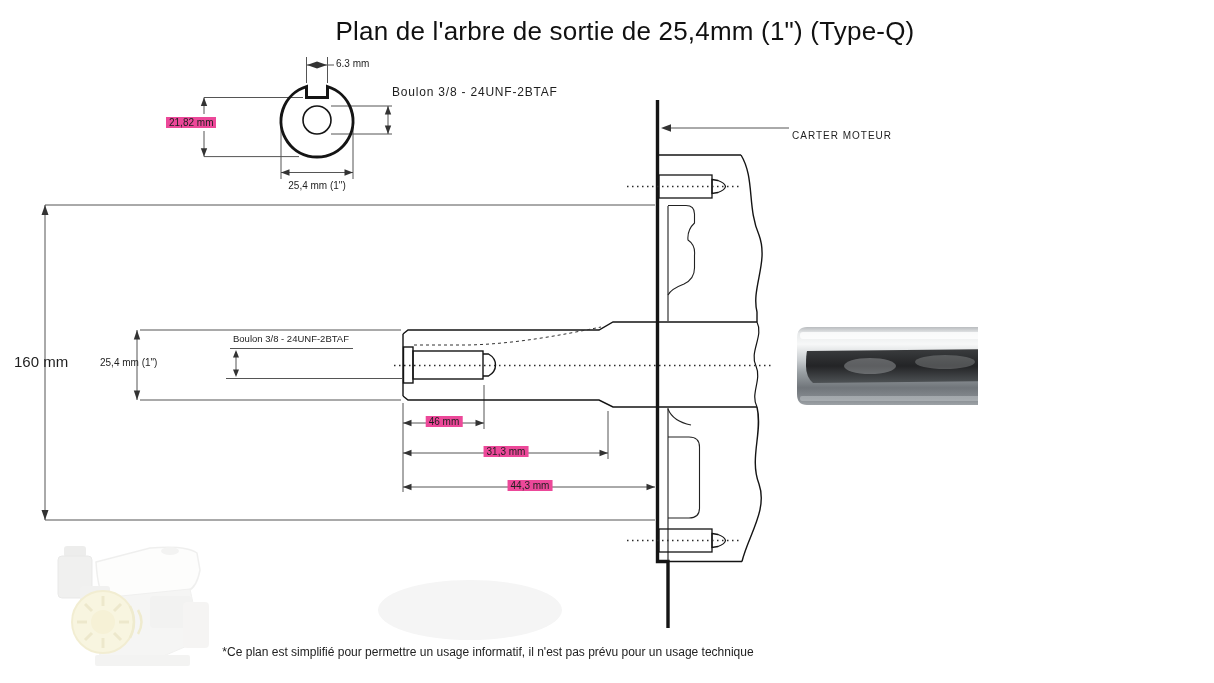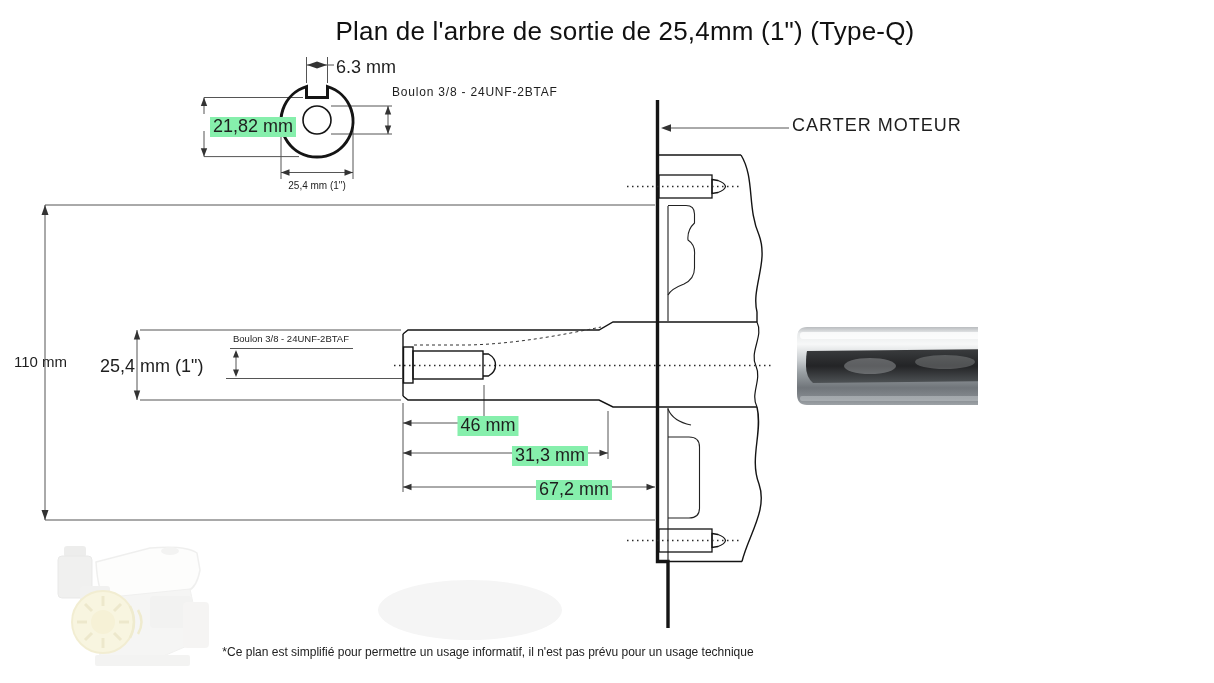--- a/index.html
+++ b/index.html
@@ -1,25 +1,25 @@
 <!DOCTYPE html>
 <html><head>
 <meta charset="utf-8">
 <style>
   html,body{margin:0;padding:0;background:#fff;}
   .stage{position:relative;width:978px;height:683px;background:#fff;overflow:hidden;
          font-family:"Liberation Sans",sans-serif;color:#1c1c1c;}
   .stage svg{position:absolute;left:0;top:0;}
-  .lbl{position:absolute;font-size:18px;line-height:1.1;color:#1e1e1e;white-space:nowrap;}
+  .lbl{position:absolute;font-size:10px;line-height:1.1;color:#1e1e1e;white-space:nowrap;}
   .title{position:absolute;left:625px;top:16px;transform:translateX(-50%);
          font-size:26px;font-weight:500;letter-spacing:.2px;color:#111;white-space:nowrap;}
   .footnote{position:absolute;left:488px;top:645px;transform:translateX(-50%);
             font-size:12px;color:#222;white-space:nowrap;}
   .ctr{transform:translateX(-50%);}
-  .bg{background:#86efac;padding:0 3px;margin-left:44px;}
+  .bg{background:#ec4899;padding:0 3px;}
   .small{font-size:10px;}
   .tiny{font-size:9.5px;}
   .caps{letter-spacing:1px;font-weight:500;}
   .boulon{letter-spacing:.8px;font-size:12px;}
   .big{font-size:15px;}
 </style>
 </head>
 <body>
 
 <div class="stage">
@@ -238,25 +238,25 @@
   </g>
 </svg>
 
 <div class="title">Plan de l'arbre de sortie de 25,4mm (1") (Type-Q)</div>
 
 <div class="lbl" style="left:336px;top:58px">6.3 mm</div>
 <div class="lbl boulon" style="left:392px;top:86px">Boulon 3/8 - 24UNF-2BTAF</div>
 <div class="lbl bg" style="left:166px;top:117px">21,82 mm</div>
 <div class="lbl small ctr" style="left:317px;top:180px">25,4 mm (1")</div>
 
-<div class="lbl caps" style="left:792px;top:116px">CARTER MOTEUR</div>
-
-<div class="lbl big" style="left:14px;top:354px">110 mm</div>
+<div class="lbl caps" style="left:792px;top:130px">CARTER MOTEUR</div>
+
+<div class="lbl big" style="left:14px;top:354px">160 mm</div>
 <div class="lbl" style="left:100px;top:357px">25,4 mm (1")</div>
 <div class="lbl tiny" style="left:233px;top:334px">Boulon 3/8 - 24UNF-2BTAF</div>
 
 <div class="lbl bg ctr" style="left:444px;top:416px">46 mm</div>
 <div class="lbl bg ctr" style="left:506px;top:446px">31,3 mm</div>
-<div class="lbl bg ctr" style="left:530px;top:480px">67,2 mm</div>
+<div class="lbl bg ctr" style="left:530px;top:480px">44,3 mm</div>
 
 <div class="footnote">*Ce plan est simplifié pour permettre un usage informatif, il n'est pas prévu pour un usage technique</div>
 
 </div>
 
 </body></html>

